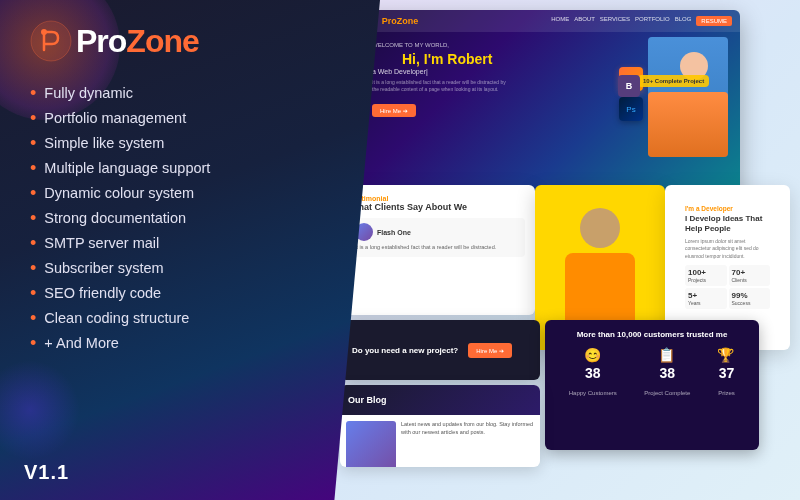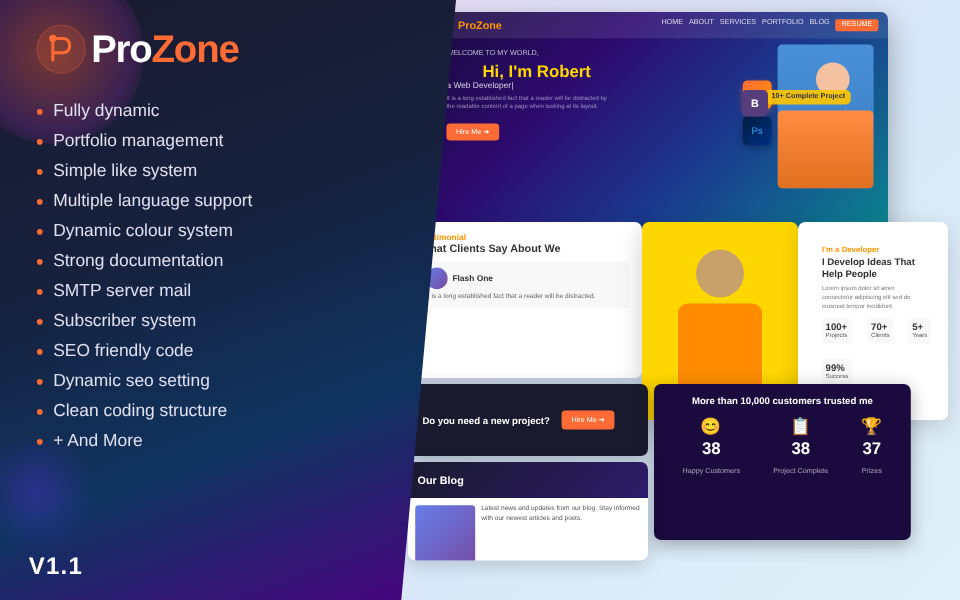--- a/index.html
+++ b/index.html
@@ -406,22 +406,22 @@
       line-height: 1.3;
     }
     .dev-text {
       color: #777;
       font-size: 5px;
       line-height: 1.5;
       margin-bottom: 5px;
     }
     .dev-stats {
       display: grid;
-      grid-template-columns: 1fr 1fr 1fr;
-      gap: 13px;
+      grid-template-columns: 1fr 1fr;
+      gap: 2px;
     }
     .dev-stat {
       background: #f8f8f8;
       border-radius: 3px;
       padding: 3px;
       font-size: 5px;
       color: #555;
     }
     .dev-stat-num {
       font-size: 8px;
@@ -578,23 +578,20 @@
         <span>Strong documentation</span>
       </li>
     <li>
         <span>SMTP server mail</span>
       </li>
     <li>
         <span>Subscriber system</span>
       </li>
     <li>
         <span>SEO friendly code</span>
-      </li>
-    <li>
-        <span>Dynamic seo setting</span>
       </li>
     <li>
         <span>Clean coding structure</span>
       </li>
     <li>
         <span>+ And More</span>
       </li>
   </ul>
 
   <div class="version-badge">V1.1</div>

